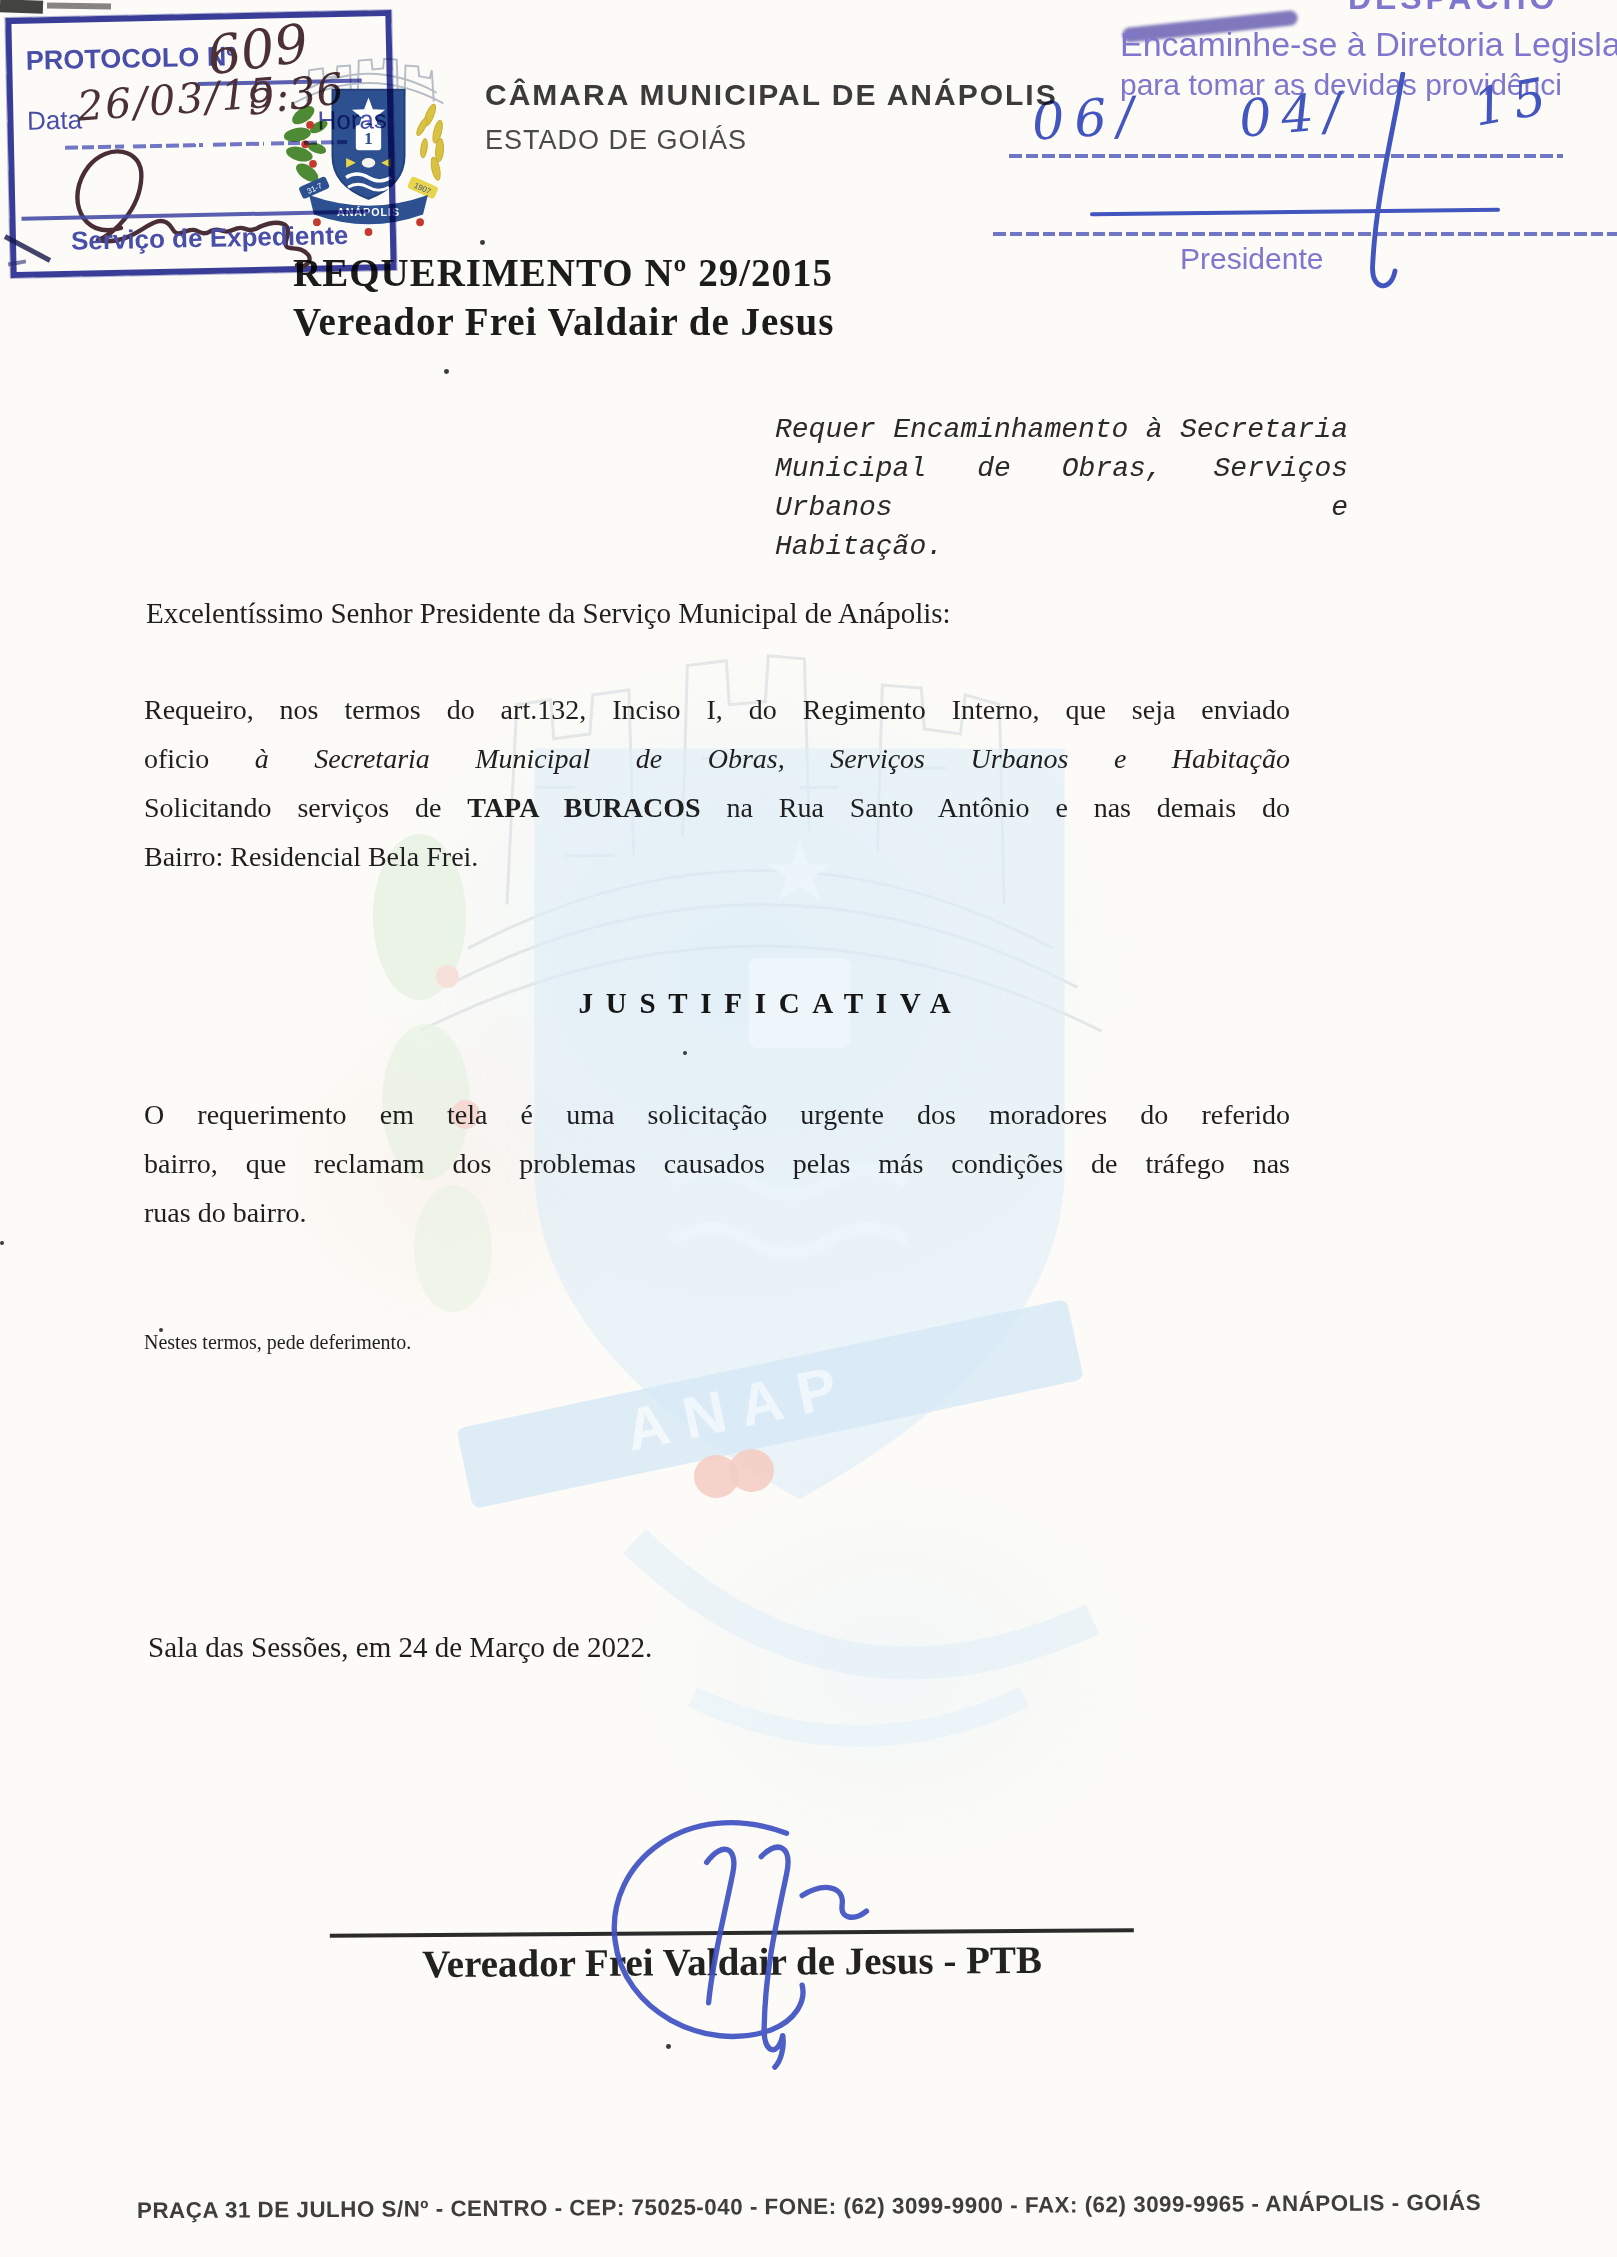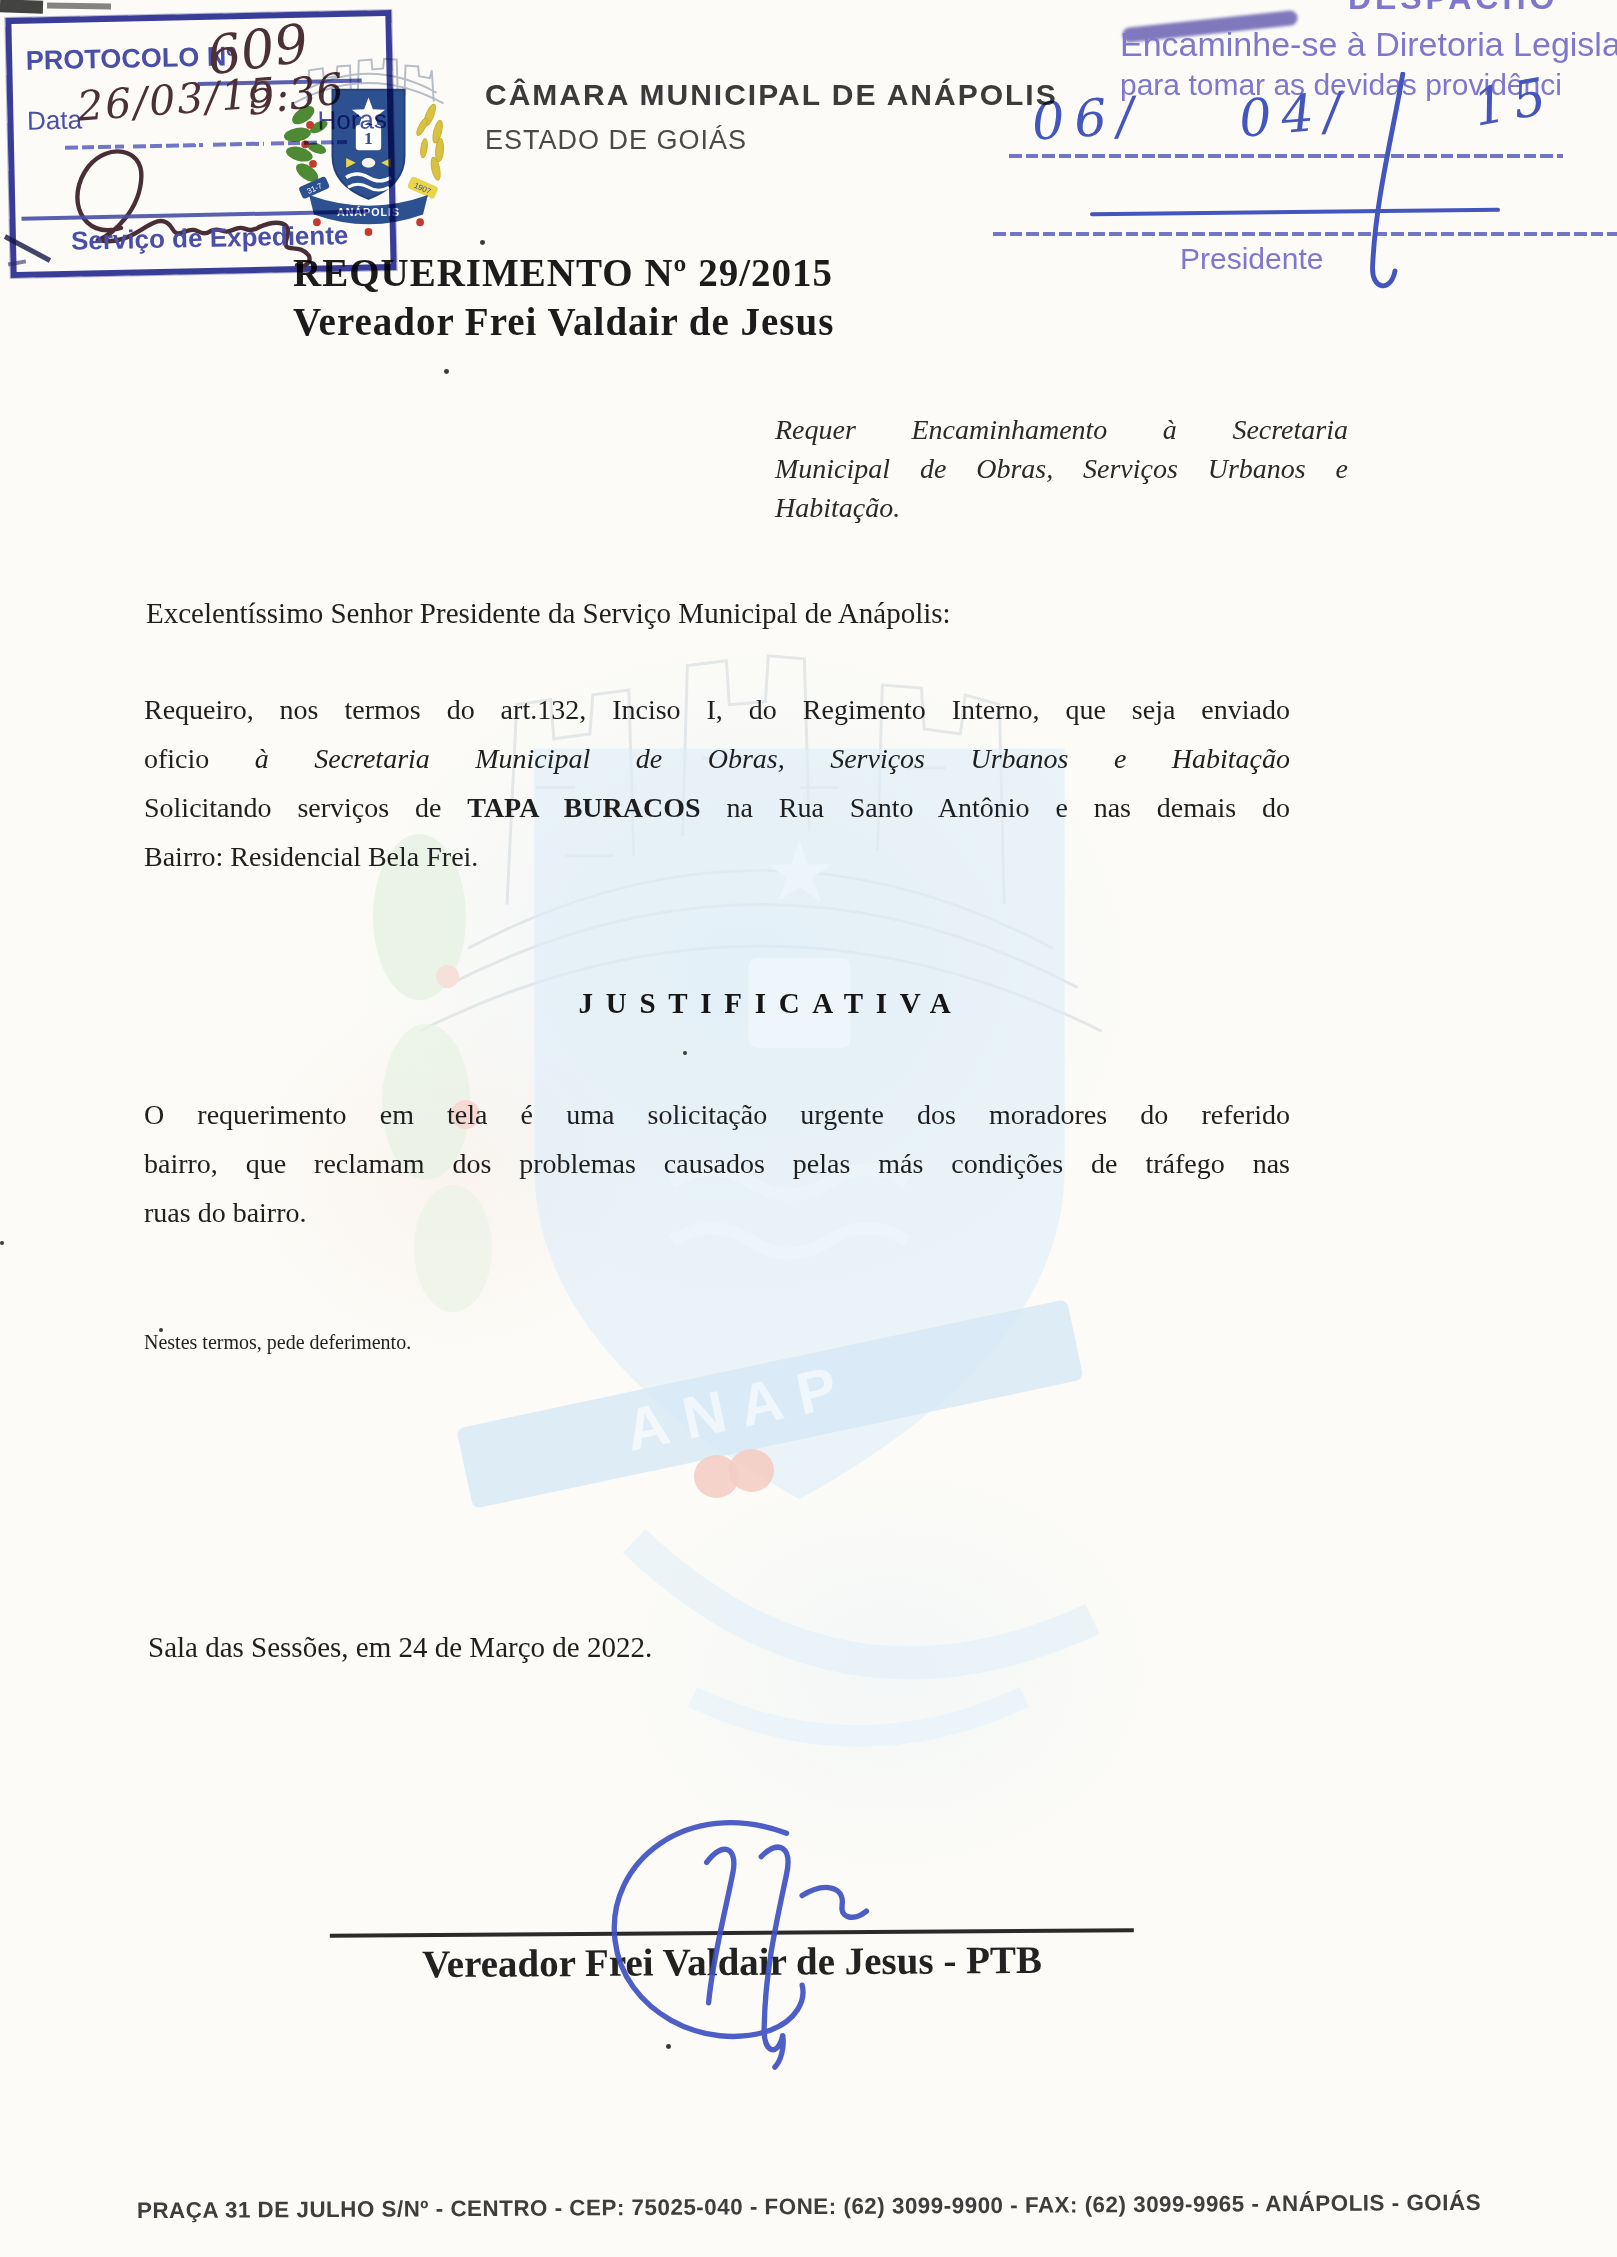--- a/index.html
+++ b/index.html
@@ -36,21 +36,21 @@
   
   #org-name{left:485px;top:78px;font-family:"Liberation Sans",sans-serif;font-weight:bold;
     font-size:30px;letter-spacing:2px;color:#3b3b3b;z-index:3;}
   #org-state{left:485px;top:125px;font-family:"Liberation Sans",sans-serif;
     font-size:27px;letter-spacing:1px;color:#4a4a4a;z-index:3;}
   
   .ln{white-space:nowrap;}
   .just{text-align:justify;text-align-last:justify;}
   #doc-title{left:293px;top:248px;width:956px;text-align:left;z-index:2;}
   #doc-title div{font-weight:bold;font-size:39px;line-height:49px;letter-spacing:1px;color:#1c1c1c;}
-  #summary{left:775px;top:410px;width:573px;z-index:2;font-style:italic;font-size:28px;color:#2a2a2a;}
+  #summary{left:775px;top:410px;width:573px;z-index:2;font-style:italic;font-size:28px;color:#2a2a2a;font-family:Liberation Mono, monospace;}
   #summary div{line-height:39px;}
   #salutation{left:146px;top:597px;font-size:29px;z-index:2;}
   #request-par{left:144px;top:685px;width:1146px;font-size:28px;z-index:2;}
   #request-par .row{height:49px;line-height:49px;}
   #justif-head{left:293px;top:987px;width:956px;text-align:center;font-weight:bold;
     font-size:29px;letter-spacing:12.7px;z-index:2;color:#161616;}
   #justif-par{left:144px;top:1090px;width:1146px;font-size:28px;z-index:2;}
   #justif-par .row{height:49px;line-height:49px;}
   #closing{left:144px;top:1303px;font-size:20px;z-index:2;margin-top:28px;}
   #session-line{left:148px;top:1631px;font-size:29px;z-index:2;}

